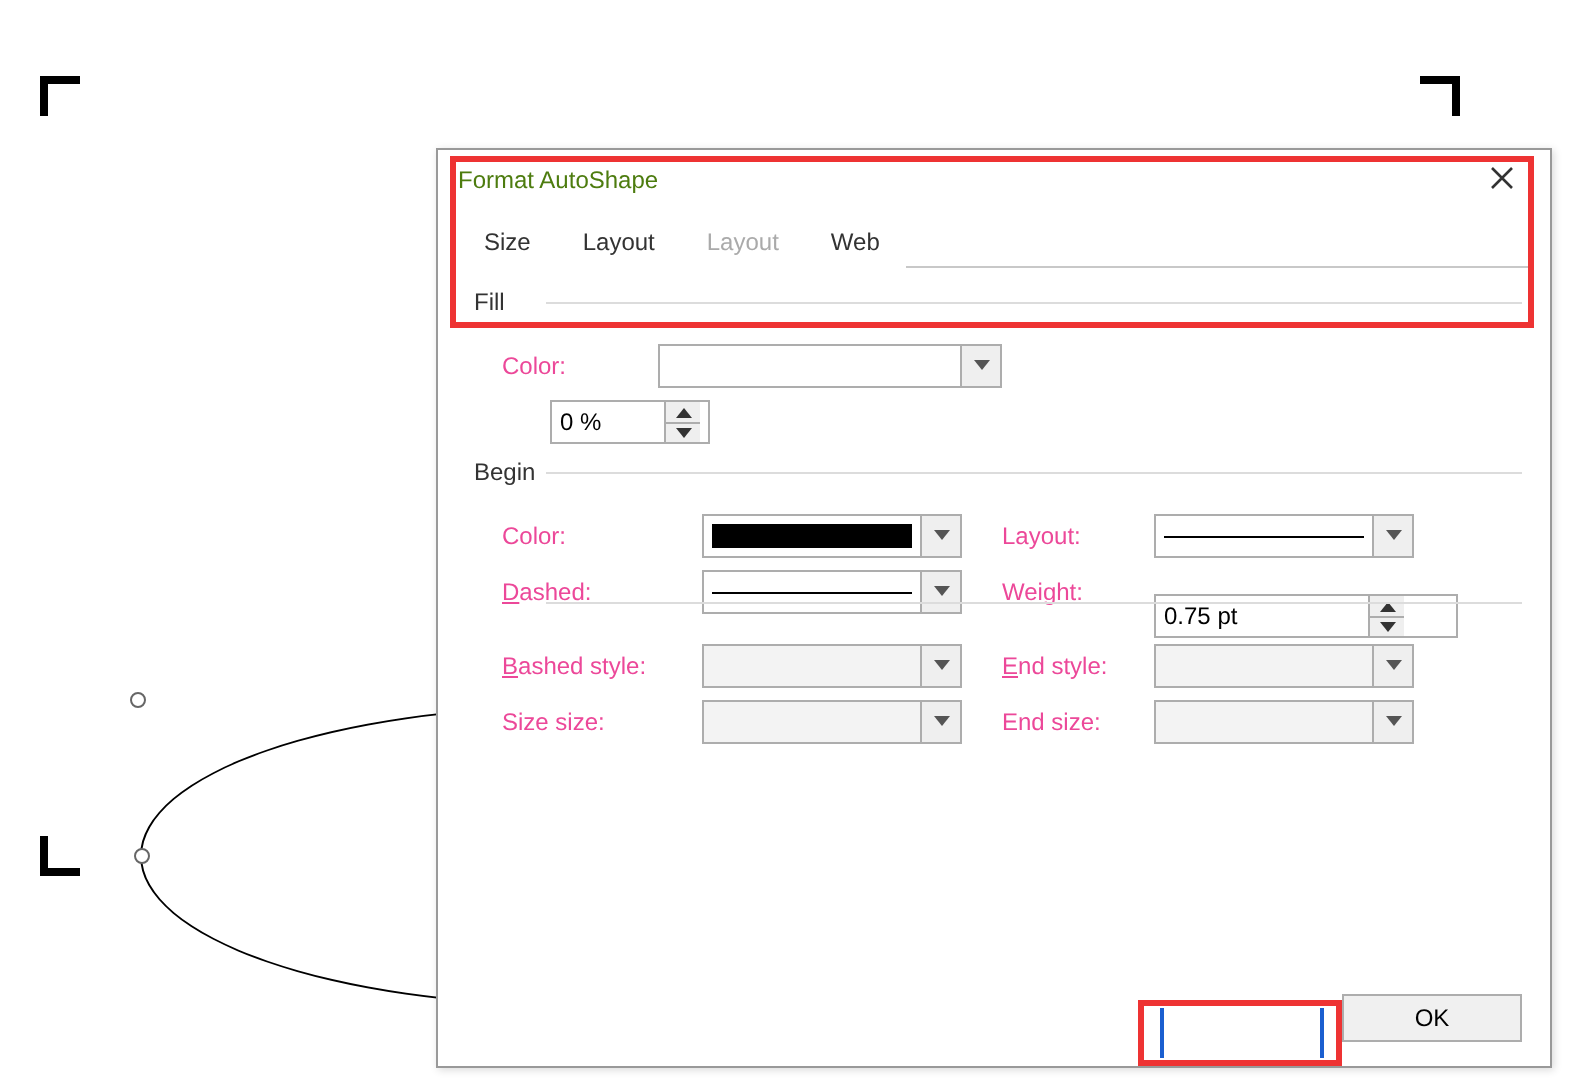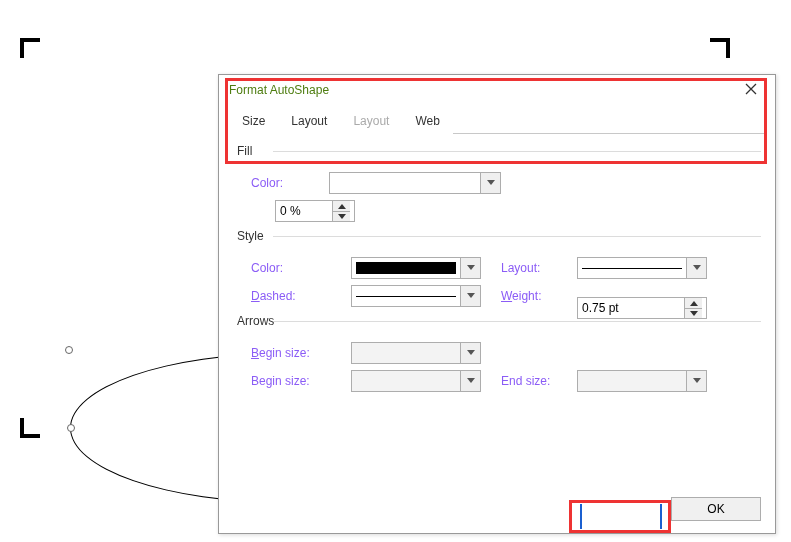--- a/index.html
+++ b/index.html
@@ -44,21 +44,21 @@
   .tabs-row { display:flex; gap:0; margin:2px 10px 0 10px; border-bottom:1px solid #c8c8c8; }
   .tab { padding:5px 12px 6px; border:1px solid transparent; border-bottom:none; color:#333; cursor:pointer; position:relative; top:1px; background:#fff; }
   .tab.active { border-color:#c8c8c8; border-bottom:1px solid #fff; }
   .tab.disabled { color:#aaa; cursor:default; }
 
   .content { padding:6px 14px 0 14px; }
   .group-title { color:#333; margin:4px 0 2px 4px; position:relative; }
   .group-line { border:none; border-top:1px solid #dcdcdc; margin:0 0 8px 40px; position:relative; top:-9px; }
   .row { display:flex; align-items:center; height:28px; }
   .indent { padding-left:18px; }
-  .lbl { width:100px; color:#8b5cf6; }
+  .lbl { width:100px; color:#ec4899; }
   .lbl .u { text-decoration: underline; }
   .lbl2 { width:76px; }
   .col1 { display:flex; align-items:center; width:250px; }
   .col2 { display:flex; align-items:center; }
 
   .combo { display:flex; align-items:center; border:1px solid #adadad; height:22px; background:#fff; }
   .combo.wide { width:220px; }
   .combo.med { width:130px; }
   .combo .display { flex:1; height:100%; display:flex; align-items:center; padding:0 4px; }
   .combo .drop { width:20px; height:100%; border-left:1px solid #adadad; background:#efefef; display:flex; align-items:center; justify-content:center; }
@@ -156,21 +156,21 @@
             <div class="sb">
                 <svg viewBox="0 0 8 5">
                   <path d="M0 0 L4 5 L8 0 Z" fill="#333"></path>
                 </svg>
               </div>
           </div>
         </div>
       </div>
     </div>
 
-    <div class="group-title">Style</div>
+    <div class="group-title">Begin</div>
     <hr class="group-line">
     <div class="row indent">
       <div class="col1">
         <span class="lbl">Color:</span>
         <div class="combo med">
           <div class="display">
               <div class="swatch-black"></div>
             </div>
           <div class="drop">
               <svg viewBox="0 0 8 6">
@@ -202,56 +202,66 @@
             </div>
           <div class="drop">
               <svg viewBox="0 0 8 6">
                 <path d="M0 0 L4 5 L8 0 Z" fill="#555"></path>
               </svg>
             </div>
         </div>
       </div>
       <div class="col2">
         <span class="lbl lbl2"><span class="u">W</span><span>eight:</span></span>
-        <div class="spin" style="width:130px;margin-top:24px;">
+        <div class="spin" style="width:152px;margin-top:24px;">
           <input style="width: 106px;" value="0.75 pt">
           <div class="spinbtns">
             <div class="sb">
                 <svg viewBox="0 0 8 5">
                   <path d="M0 5 L4 0 L8 5 Z" fill="#333"></path>
                 </svg>
               </div>
             <div class="sb">
                 <svg viewBox="0 0 8 5">
                   <path d="M0 0 L4 5 L8 0 Z" fill="#333"></path>
                 </svg>
               </div>
           </div>
         </div>
       </div>
     </div>
 
-    <div class="group-title">Arrows</div>
     <hr class="group-line">
     <div class="row indent">
       <div class="col1">
-        <span class="lbl"><span class="u">B</span><span>egin size:</span></span>
-        <div class="combo med" style="background:#f3f3f3;">
-          <div class="display"></div>
-          <div class="drop">
-              <svg viewBox="0 0 8 6">
-                <path d="M0 0 L4 5 L8 0 Z" fill="#555"></path>
-              </svg>
-            </div>
-        </div>
-      </div>
-    </div>
-    <div class="row indent">
-      <div class="col1">
-        <span class="lbl">Begin size:</span>
+        <span class="lbl"><span class="u">B</span><span>ashed style:</span></span>
+        <div class="combo med" style="background:#f3f3f3;">
+          <div class="display"></div>
+          <div class="drop">
+              <svg viewBox="0 0 8 6">
+                <path d="M0 0 L4 5 L8 0 Z" fill="#555"></path>
+              </svg>
+            </div>
+        </div>
+      </div>
+      <div class="col2">
+        <span class="lbl lbl2"><span class="u">E</span><span>nd style:</span></span>
+        <div class="combo med" style="background:#f3f3f3;">
+          <div class="display"></div>
+          <div class="drop">
+              <svg viewBox="0 0 8 6">
+                <path d="M0 0 L4 5 L8 0 Z" fill="#555"></path>
+              </svg>
+            </div>
+        </div>
+      </div>
+    </div>
+    <div class="row indent">
+      <div class="col1">
+        <span class="lbl">Size size:</span>
         <div class="combo med" style="background:#f3f3f3;">
           <div class="display"></div>
           <div class="drop">
               <svg viewBox="0 0 8 6">
                 <path d="M0 0 L4 5 L8 0 Z" fill="#555"></path>
               </svg>
             </div>
         </div>
       </div>
       <div class="col2">

